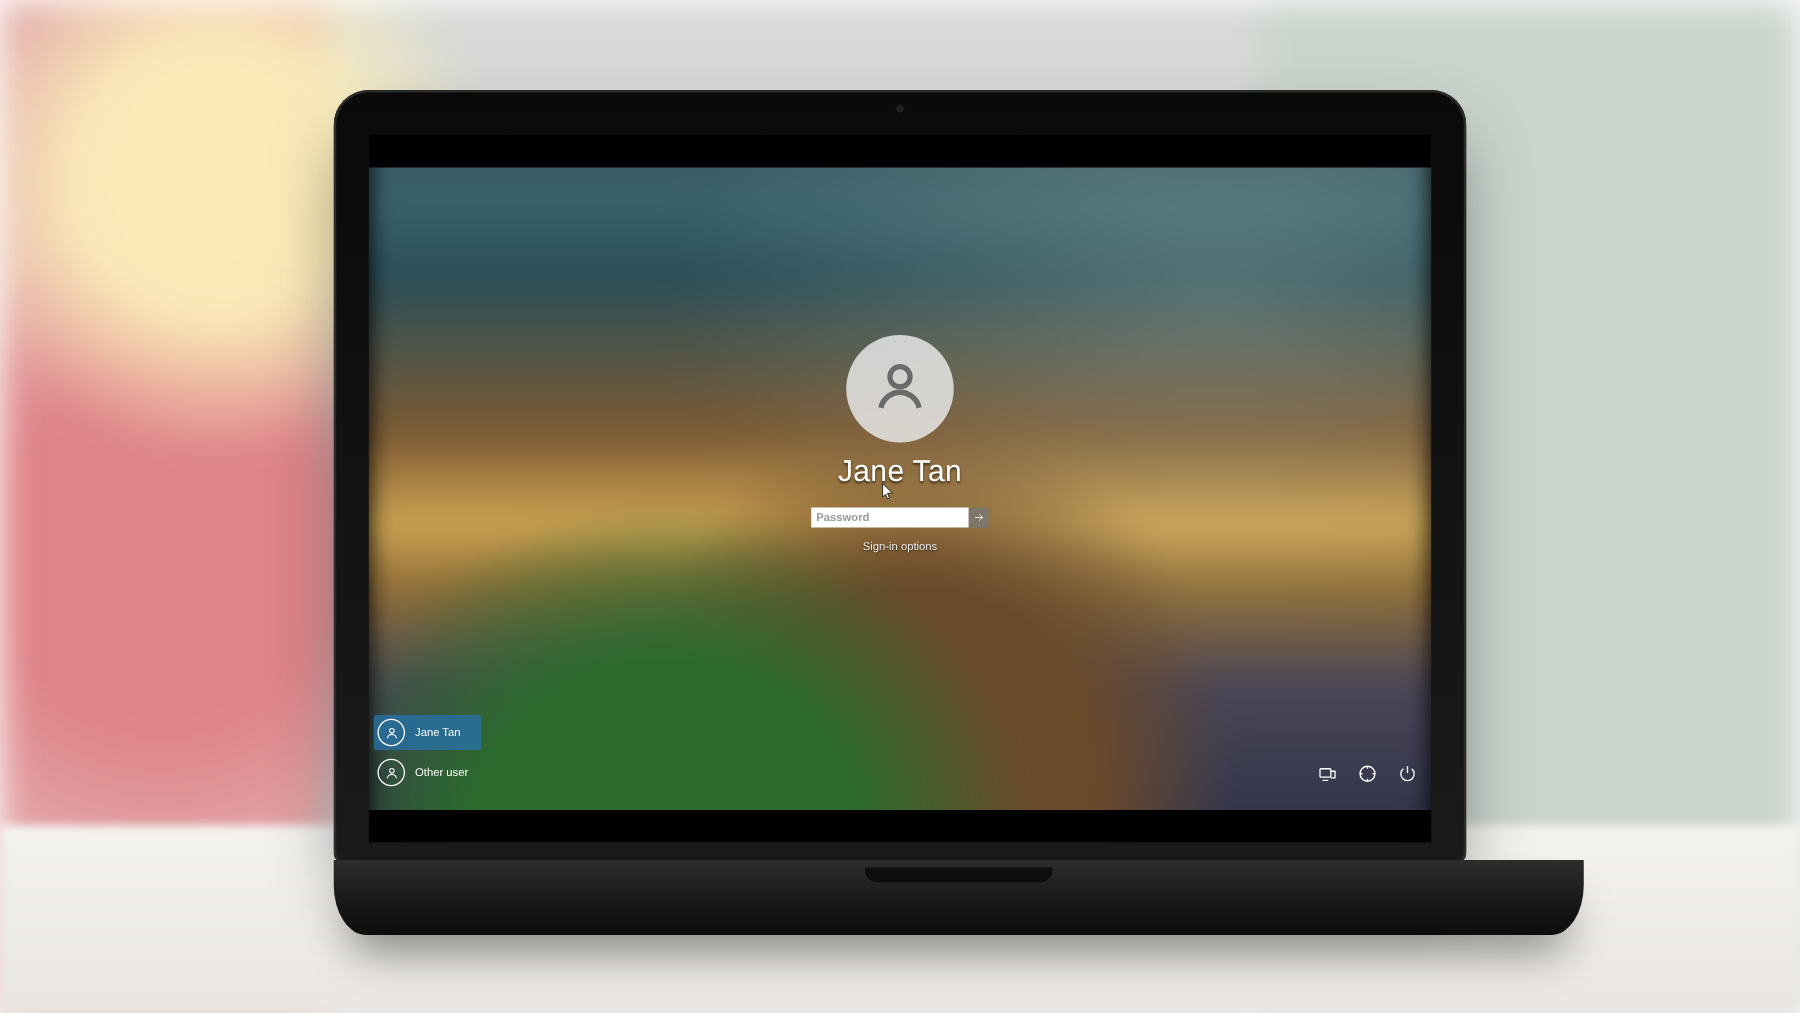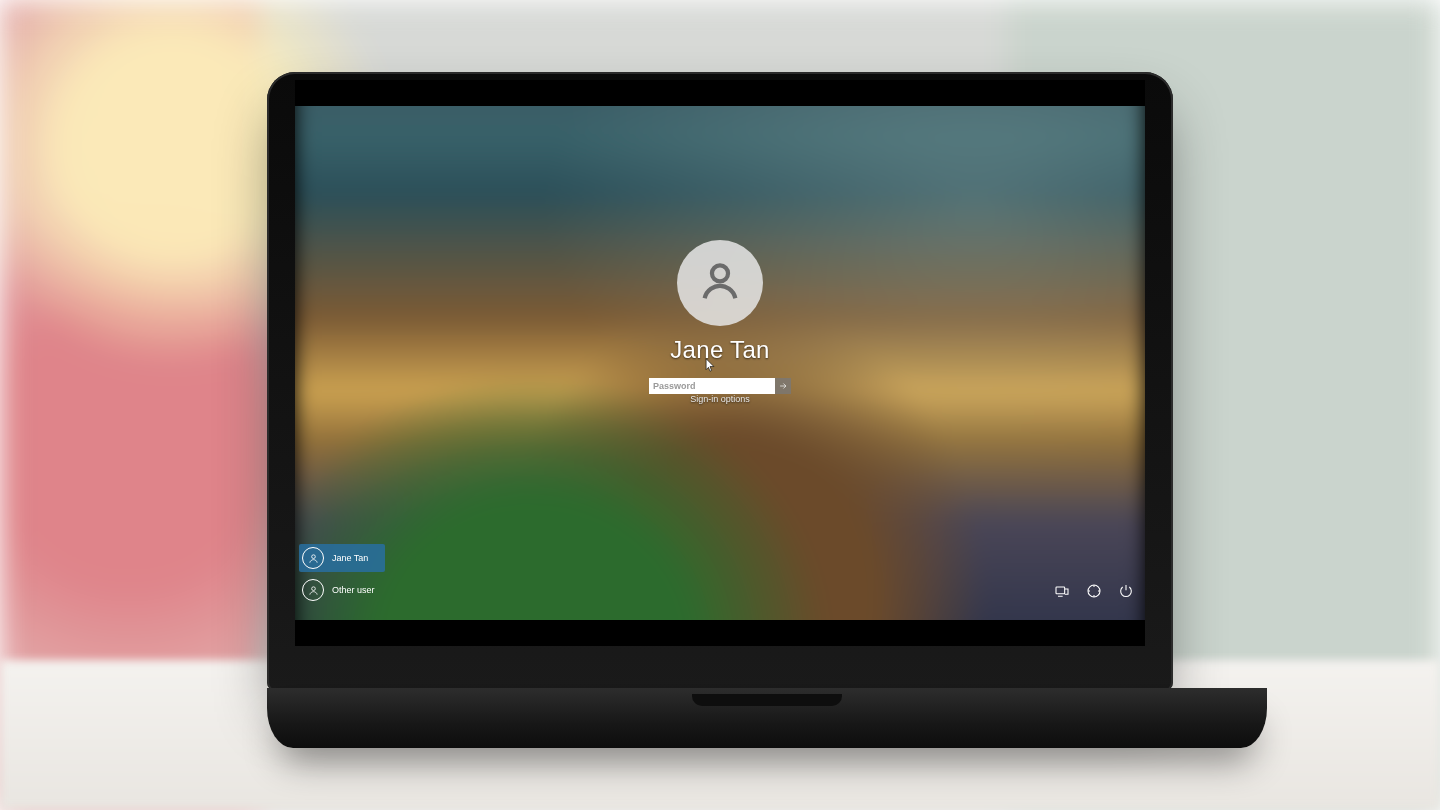--- a/index.html
+++ b/index.html
@@ -19,21 +19,21 @@
   }
   
   .laptop{
     position:absolute;left:50%;top:72px;transform:translateX(-50%);
     width:906px;
   }
   .bezel{
     position:relative;width:906px;height:620px;
     background:linear-gradient(#0a0a0a,#1a1a1a);
     border-radius:28px 28px 10px 10px;
-    padding:8px 28px 30px;
+    padding:36px 28px 30px;
     box-sizing:border-box;
     box-shadow:0 30px 60px -10px rgba(0,0,0,.45), inset 0 0 0 2px #2b2b2b;
   }
   .camera{position:absolute;top:12px;left:50%;transform:translateX(-50%);width:6px;height:6px;border-radius:50%;background:#222;box-shadow:0 0 0 2px #0c0c0c;}
   .screen{
     position:relative;width:850px;height:566px;background:#000;overflow:hidden;
   }
   .kb-deck{
     position:relative;width:1000px;height:60px;margin:-4px auto 0;
     background:linear-gradient(#2d2d2d,#171717 60%,#0d0d0d);
@@ -73,21 +73,21 @@
   .pw{
     width:118px;height:16px;border:none;outline:none;
     background:#fff;font-size:9px;padding:0 4px;color:#333;font-weight:bold;
   }
   .pw::placeholder{color:#9a9a9a;}
   .go{
     width:16px;height:16px;background:rgba(120,120,120,.75);
     display:flex;align-items:center;justify-content:center;cursor:pointer;border:none;
   }
   .go svg{width:10px;height:10px;stroke:#fff;fill:none;stroke-width:1.6;}
-  .opts{margin-top:0;font-size:9px;color:#e8e8e8;cursor:pointer;}
+  .opts{margin-top:10px;font-size:9px;color:#e8e8e8;cursor:pointer;}
 
   
   .users{position:absolute;left:4px;bottom:42px;display:flex;flex-direction:column;gap:4px;}
   .u{
     display:flex;align-items:center;gap:8px;
     padding:3px 10px 3px 3px;border-radius:2px;cursor:pointer;
     color:#fff;font-size:9px;
   }
   .u .ic{width:20px;height:20px;border-radius:50%;border:1.4px solid #fff;display:flex;align-items:center;justify-content:center;}
   .u .ic svg{width:11px;height:11px;stroke:#fff;fill:none;stroke-width:1.8;}

